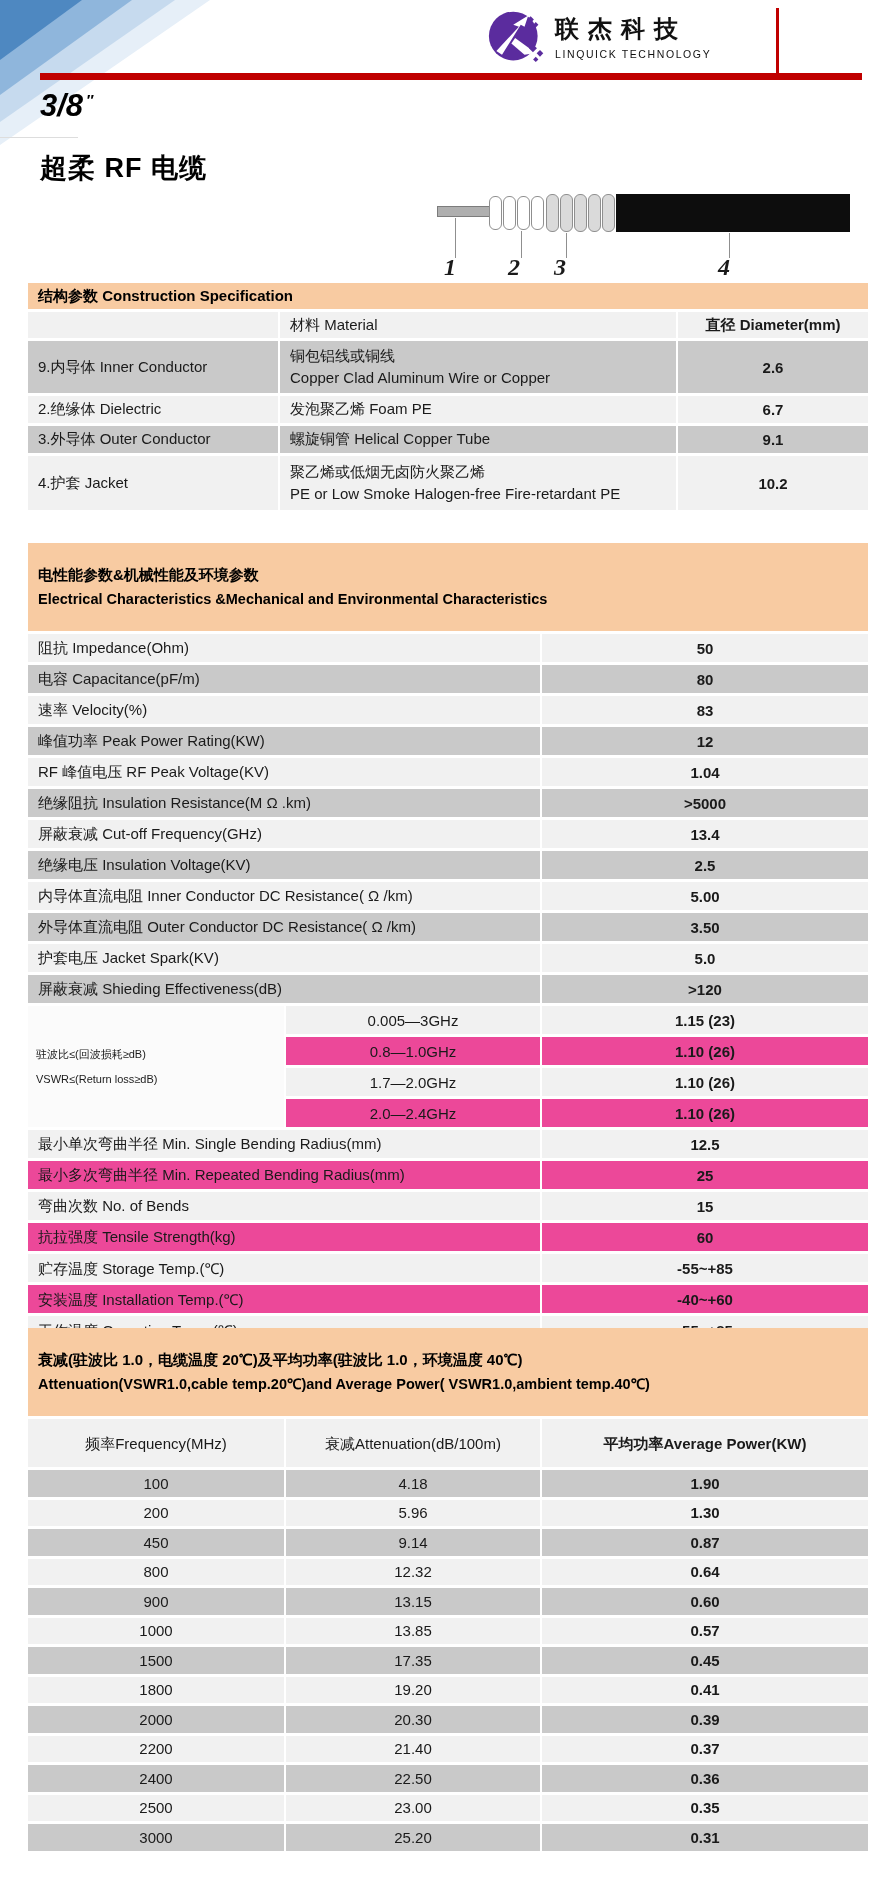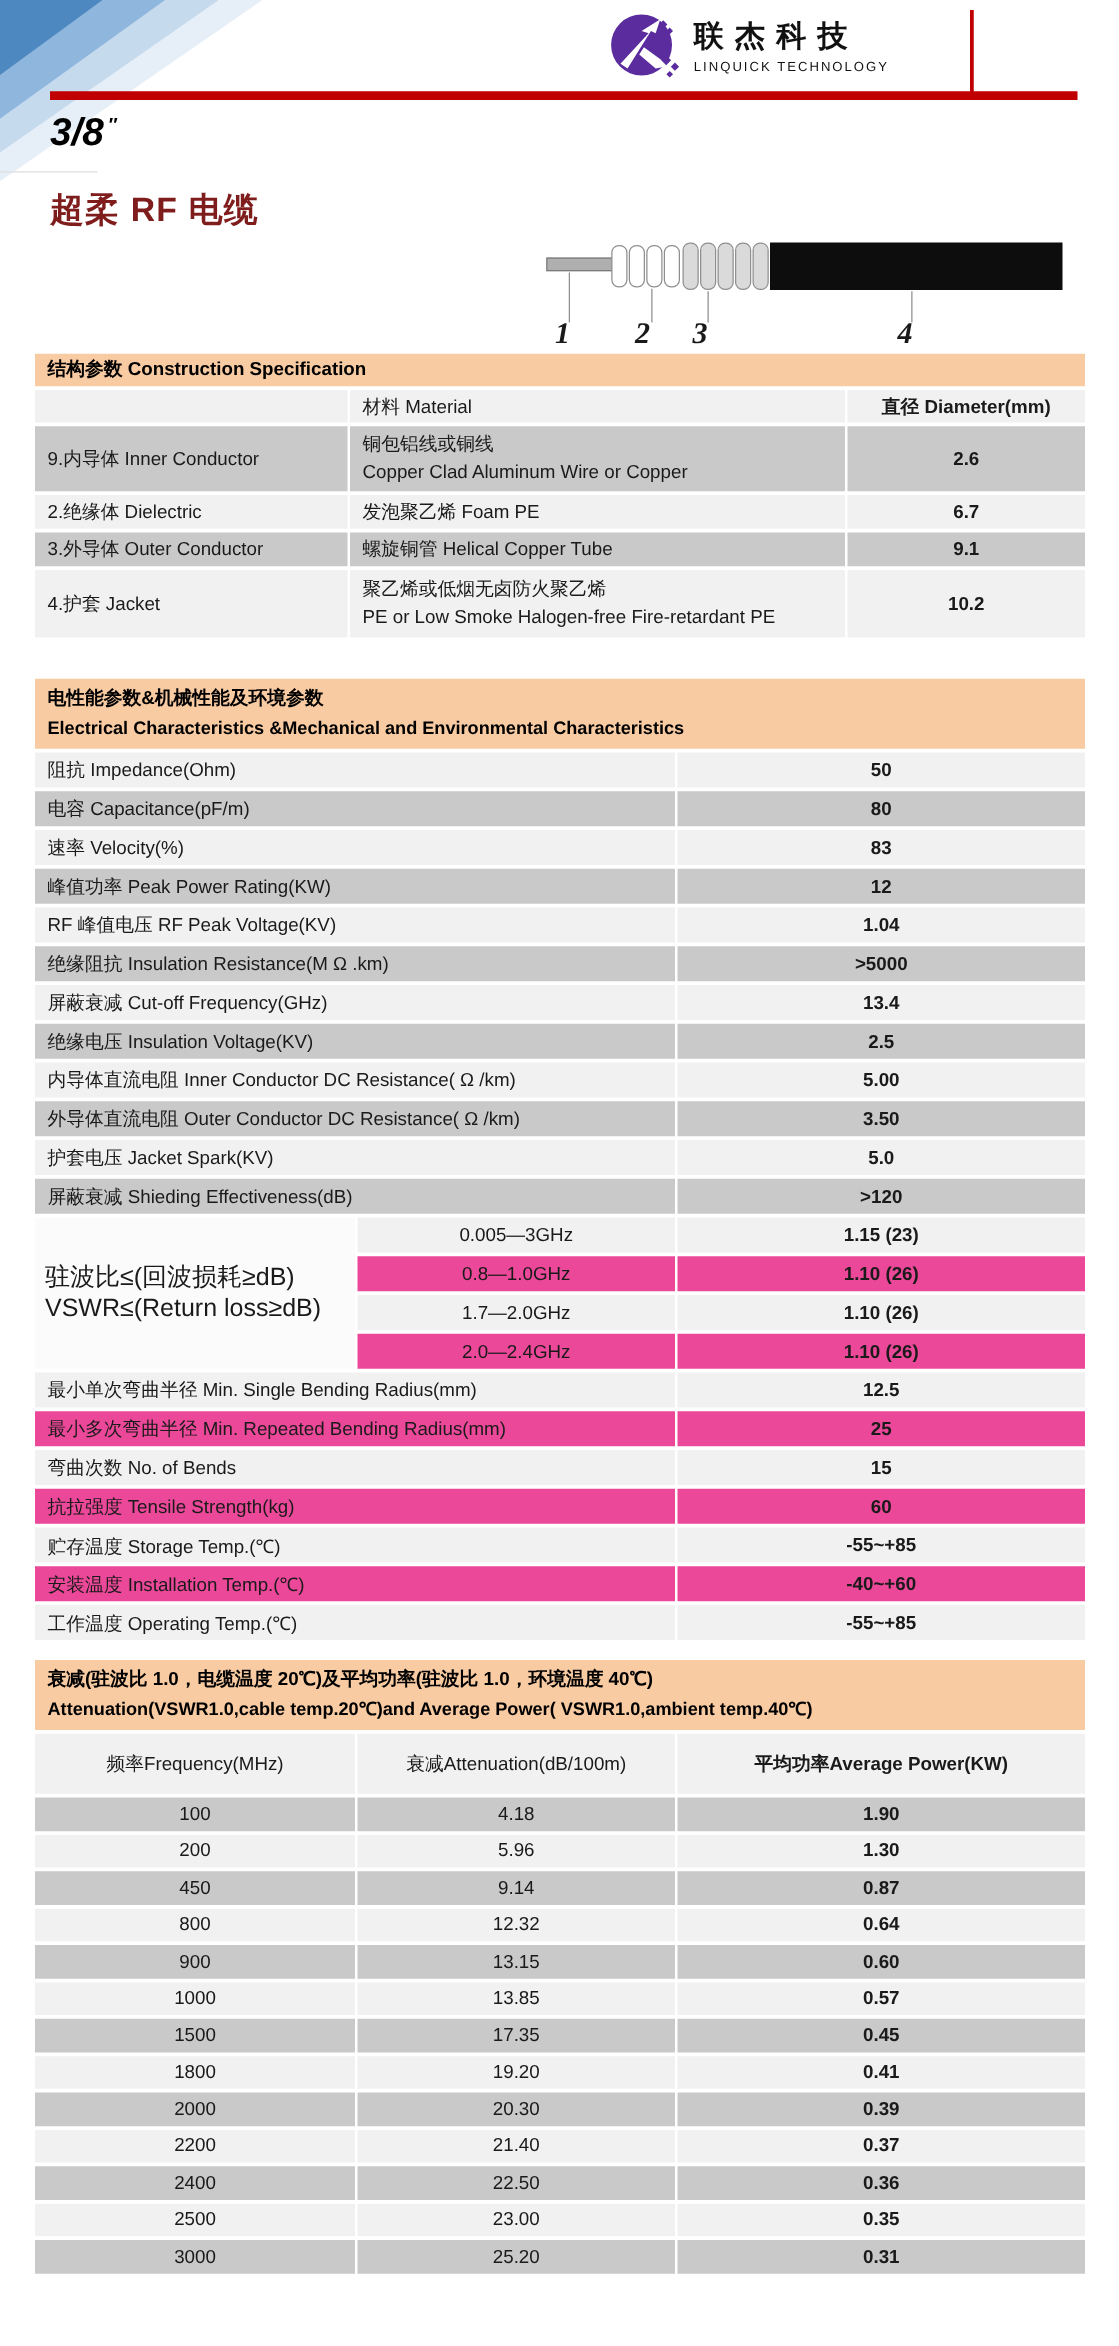--- a/index.html
+++ b/index.html
@@ -18,37 +18,37 @@
   .logo { position:absolute; left:487px; top:6px; display:flex; align-items:center; gap:8px; }
   .logo svg { width:60px; height:60px; }
   .logo-cn { font-size:24px; font-weight:bold; letter-spacing:9px; color:#111; white-space:nowrap; }
   .logo-en { font-size:10.5px; font-weight:normal; letter-spacing:1.6px; color:#111; margin-top:3px; white-space:nowrap; }
   .red-vline { position:absolute; left:776px; top:8px; width:3px; height:66px; background:#c00000; }
   .red-rule  { position:absolute; left:40px; top:73px; width:822px; height:7px; background:#c00000; }
 
   .size-title { position:absolute; left:40px; top:88px; font-size:31px; font-weight:bold; font-style:italic; color:#000; }
   .size-title sup { font-size:15px; font-weight:bold; margin-left:3px; }
   .underline-decor { position:absolute; left:0; top:137px; width:78px; height:1px; background:#dddddd; }
-  .product-title { position:absolute; left:40px; top:150px; font-size:27px; font-weight:bold; color:#7f1d1d; letter-spacing:1px; }
+  .product-title { position:absolute; left:40px; top:150px; font-size:27px; font-weight:bold; color:#000000; letter-spacing:1px; }
 
   
   .diagram { position:absolute; left:0; top:0; width:895px; height:290px; }
   .rod { position:absolute; left:437px; top:206px; width:54px; height:11px; background:#afafaf; border:1px solid #7c7c7c; }
   .rings { position:absolute; display:flex; gap:1px; }
   .rings.white { left:489px; top:196px; }
   .rings.white span { width:13px; height:34px; background:#ffffff; border:1px solid #8f8f8f; border-radius:6px; }
   .rings.gray { left:546px; top:194px; }
   .rings.gray span { width:13px; height:38px; background:#dadada; border:1px solid #8f8f8f; border-radius:6px; }
   .jacket { position:absolute; left:616px; top:194px; width:234px; height:38px; background:#0d0d0d; }
   .leader { position:absolute; width:1px; background:#8f8f8f; }
   .pnum { position:absolute; font-family:"Liberation Serif", serif; font-style:italic; font-weight:bold; font-size:24px; color:#1a1a1a; }
 
   
   .tbl { position:absolute; left:28px; width:840px; }
-  .orange-bar { background:#f8cba2; padding:4px 10px; margin-bottom:3px; }
+  .orange-bar { background:#f8cba2; padding:20px 10px; margin-bottom:3px; }
   .orange-bar .ln1 { font-size:15px; font-weight:bold; color:#000; line-height:24px; }
   .orange-bar .ln2 { font-size:14.5px; font-weight:bold; color:#000; line-height:24px; }
   .orange-bar.single { height:26px; padding:0 10px; display:flex; align-items:center; }
   .orange-bar.single .ln1 { line-height:26px; }
 
   .shade-l { background:#f1f1f1; }
   .shade-d { background:#c9c9c9; }
   .shade-m { background:#ec4899; }
   .shade-w { background:#fbfbfb; }
 
@@ -62,21 +62,21 @@
   .crow.h26 .cell { height:26px; }
   .crow.h27 .cell { height:27px; }
   .crow.h52 .cell { height:52px; }
   .crow.h54 .cell { height:54px; }
   .mat2 { line-height:22px; }
 
   
   .erow { display:grid; grid-template-columns:512px 326px; column-gap:2px; margin-bottom:3px; }
   .erow .cell { height:28px; font-size:15px; }
   .vswr { display:grid; grid-template-columns:256px 254px 326px; column-gap:2px; row-gap:3px; margin-bottom:3px; }
-  .vswr .label-cell { grid-row:1 / span 4; display:flex; flex-direction:column; justify-content:center; padding-left:8px; font-size:20px; line-height:25px; }
+  .vswr .label-cell { grid-row:1 / span 4; display:flex; flex-direction:column; justify-content:center; padding-left:8px; font-size:11px; line-height:25px; }
   .vswr .cell { height:28px; font-size:15px; }
 
   
   .arow { display:grid; grid-template-columns:256px 254px 326px; column-gap:2px; margin-bottom:3px; }
   .arow .cell { height:26.5px; font-size:15px; }
   .arow.ahead .cell { height:48px; flex-direction:row; line-height:23px; }
 </style>
 </head>
 <body>
 

